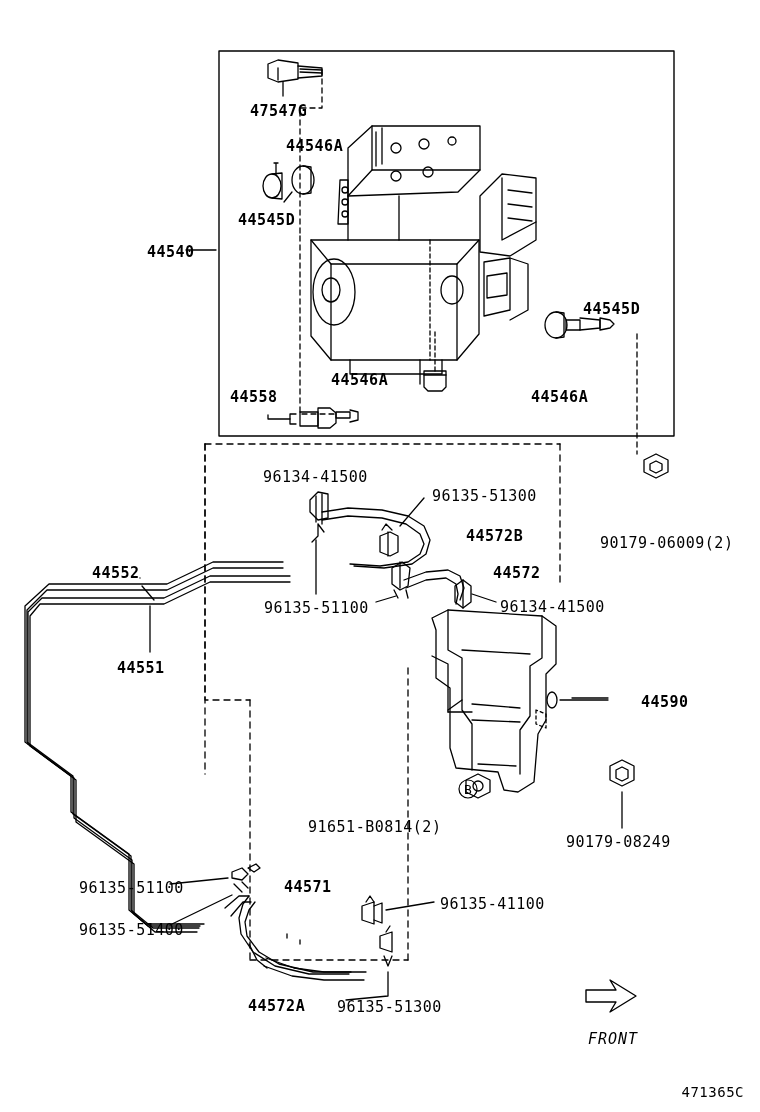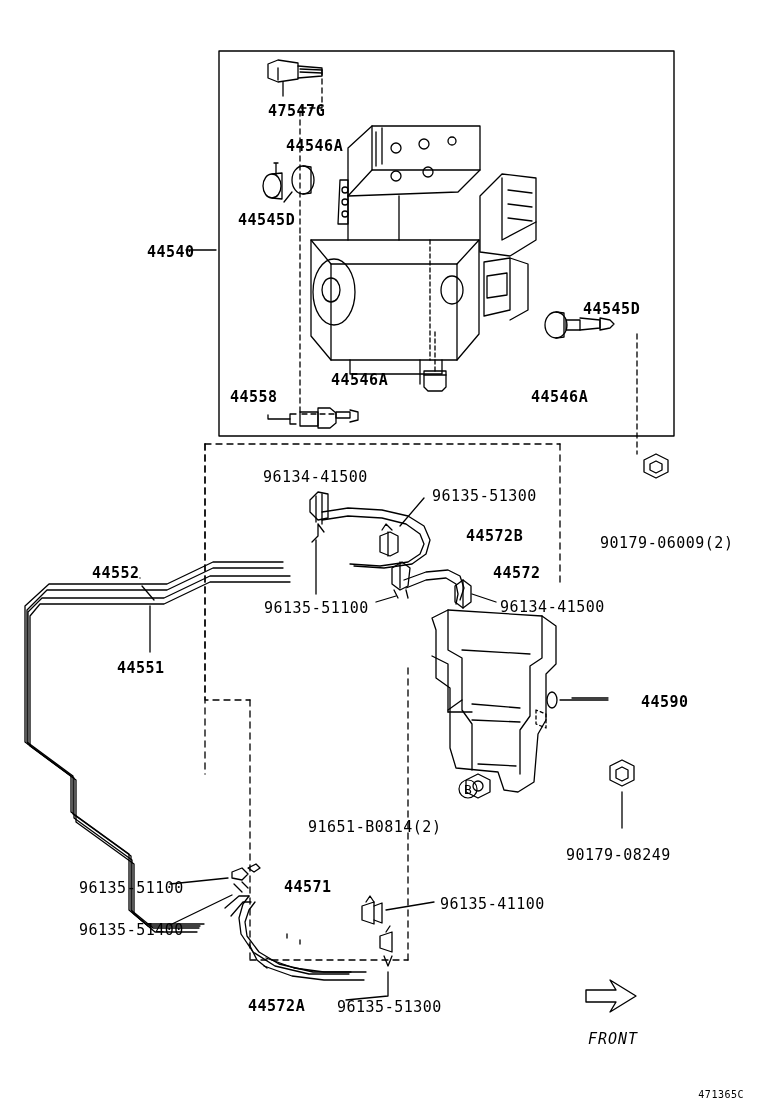--- a/index.html
+++ b/index.html
@@ -35,21 +35,21 @@
     white-space: nowrap;
     color: #000;
     line-height: 1;
   }
   .lbl.bold { font-weight: bold; }
   .lbl.small { font-size: 13px; }
   .code-corner {
     position: absolute;
     right: 16px;
     bottom: 12px;
-    font-size: 10px;
+    font-size: 14px;
     letter-spacing: 0.5px;
   }
   .front-text {
     position: absolute;
     font-size: 15px;
     letter-spacing: 1px;
     font-style: italic;
   }
 </style>
 </head>
@@ -281,40 +281,40 @@
       <path d="M150 652 l0 -46"></path>
 
       <g stroke-width="1.4">
         <path d="M586 990 l30 0 l-6 -10 l26 16 l-26 16 l6 -10 l-30 0 z"></path>
       </g>
 
     </g>
   </svg>
 
   <div>
-    <div class="lbl bold" style="left:268px; top:104px;">47547G</div>
+    <div class="lbl bold" style="left:250px; top:104px;">47547G</div>
     <div class="lbl bold" style="left:286px; top:139px;">44546A</div>
     <div class="lbl bold" style="left:238px; top:213px;">44545D</div>
     <div class="lbl bold" style="left:147px; top:245px;">44540</div>
     <div class="lbl bold" style="left:583px; top:302px;">44545D</div>
     <div class="lbl bold" style="left:331px; top:373px;">44546A</div>
     <div class="lbl bold" style="left:531px; top:390px;">44546A</div>
     <div class="lbl bold" style="left:230px; top:390px;">44558</div>
     <div class="lbl" style="left:600px; top:528px;margin-top:8px;">90179-06009(2)</div>
     <div class="lbl" style="left:263px; top:470px;">96134-41500</div>
     <div class="lbl" style="left:432px; top:489px;">96135-51300</div>
     <div class="lbl bold" style="left:466px; top:529px;">44572B</div>
     <div class="lbl bold" style="left:493px; top:566px;">44572</div>
     <div class="lbl" style="left:264px; top:601px;">96135-51100</div>
     <div class="lbl" style="left:500px; top:600px;">96134-41500</div>
     <div class="lbl bold" style="left:92px; top:566px;">44552</div>
     <div class="lbl bold" style="left:117px; top:661px;">44551</div>
     <div class="lbl bold" style="left:613px; top:695px;margin-left:28px;">44590</div>
     <div class="lbl" style="left:308px; top:788px;margin-top:32px;">91651-B0814(2)</div>
-    <div class="lbl" style="left:566px; top:835px;margin-top:13px;">90179-08249</div>
+    <div class="lbl" style="left:566px; top:835px;">90179-08249</div>
     <div class="lbl" style="left:79px; top:881px;">96135-51100</div>
     <div class="lbl bold" style="left:284px; top:880px;">44571</div>
     <div class="lbl" style="left:440px; top:897px;">96135-41100</div>
     <div class="lbl" style="left:79px; top:923px;">96135-51400</div>
     <div class="lbl bold" style="left:248px; top:999px;">44572A</div>
     <div class="lbl" style="left:337px; top:1000px;">96135-51300</div>
 
     <div class="lbl small" style="left:464px; top:783px;">B</div>
 
     <div class="front-text" style="left:588px; top:1030px;">FRONT</div>

